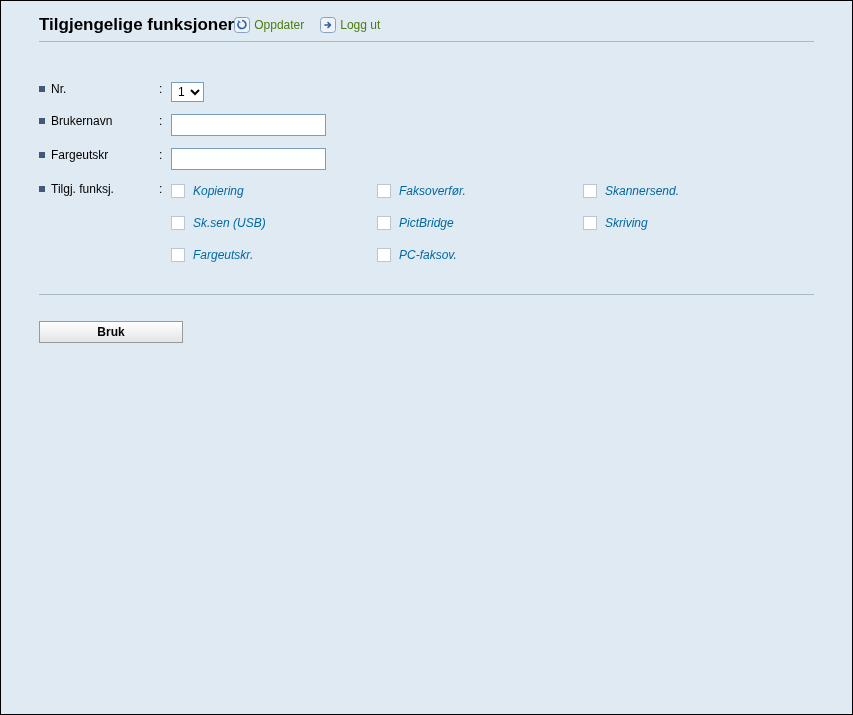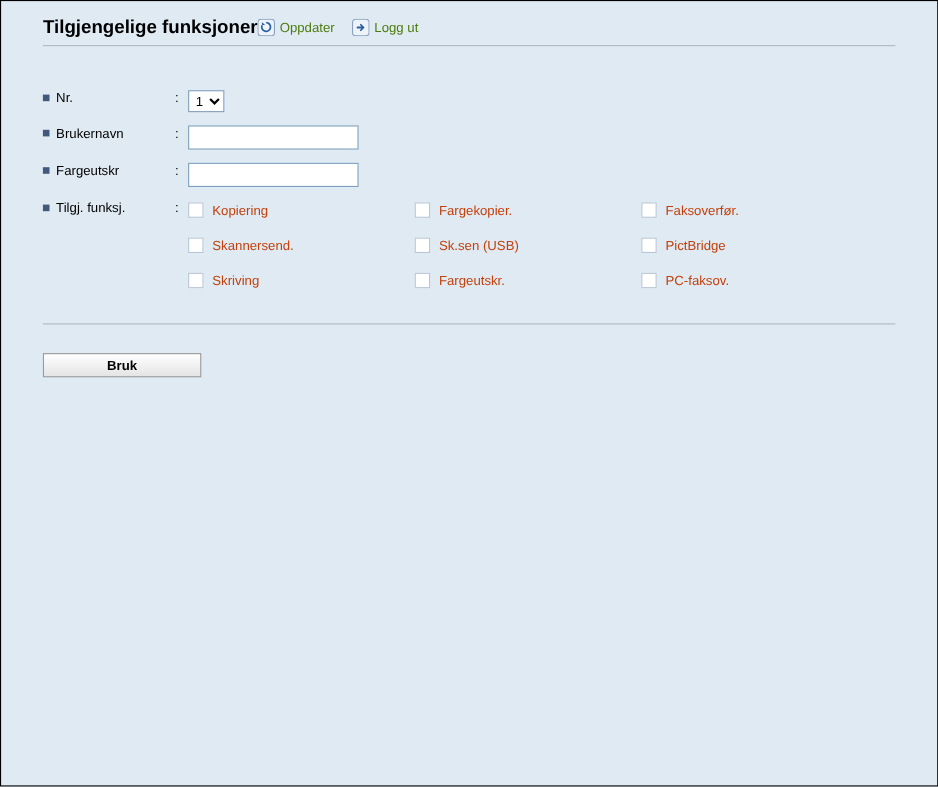--- a/index.html
+++ b/index.html
@@ -106,22 +106,23 @@
     }
     .fake-checkbox {
       width: 14px;
       height: 14px;
       background: #fff;
       border: 1px solid #b8c6d6;
       cursor: pointer;
       flex-shrink: 0;
     }
     .checkbox-label {
-      color: #c2410c;
+      color: #0369a1;
       cursor: default;
+      font-style: italic;
     }
     .divider {
       border: none;
       border-top: 1px solid #aab8c7;
       margin: 32px 0 26px 0;
     }
     .button-row {
       display: flex;
       gap: 10px;
     }
@@ -203,24 +204,20 @@
       <span class="form-label-text">Tilgj. funksj.</span>
     </div>
     <div class="colon-cell">:</div>
     <div class="func-grid">
       <div class="checkbox-item">
         <span class="fake-checkbox"></span>
         <span class="checkbox-label">Kopiering</span>
       </div>
       <div class="checkbox-item">
         <span class="fake-checkbox"></span>
-        <span class="checkbox-label">Fargekopier.</span>
-      </div>
-      <div class="checkbox-item">
-        <span class="fake-checkbox"></span>
         <span class="checkbox-label">Faksoverfør.</span>
       </div>
       <div class="checkbox-item">
         <span class="fake-checkbox"></span>
         <span class="checkbox-label">Skannersend.</span>
       </div>
       <div class="checkbox-item">
         <span class="fake-checkbox"></span>
         <span class="checkbox-label">Sk.sen (USB)</span>
       </div>

